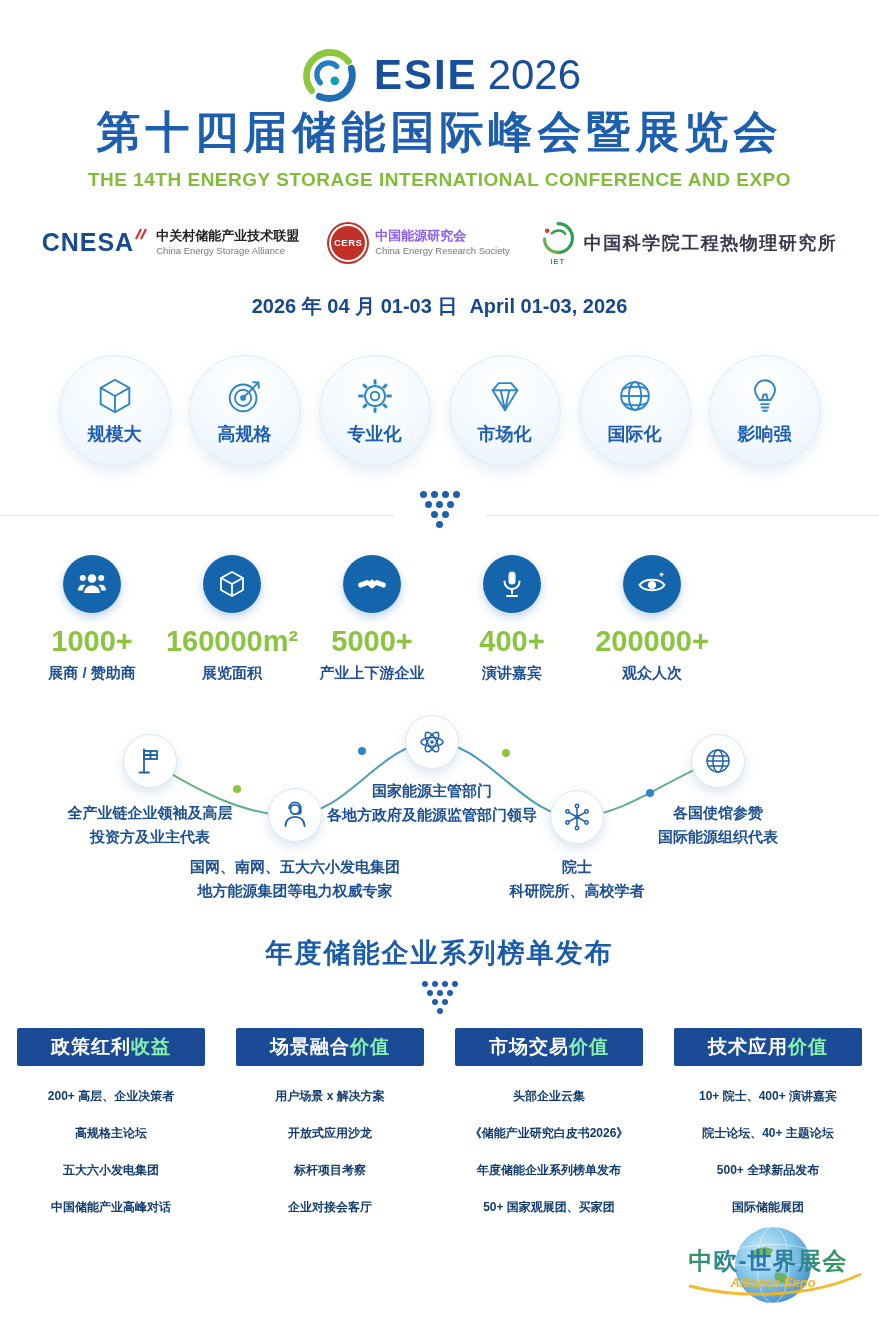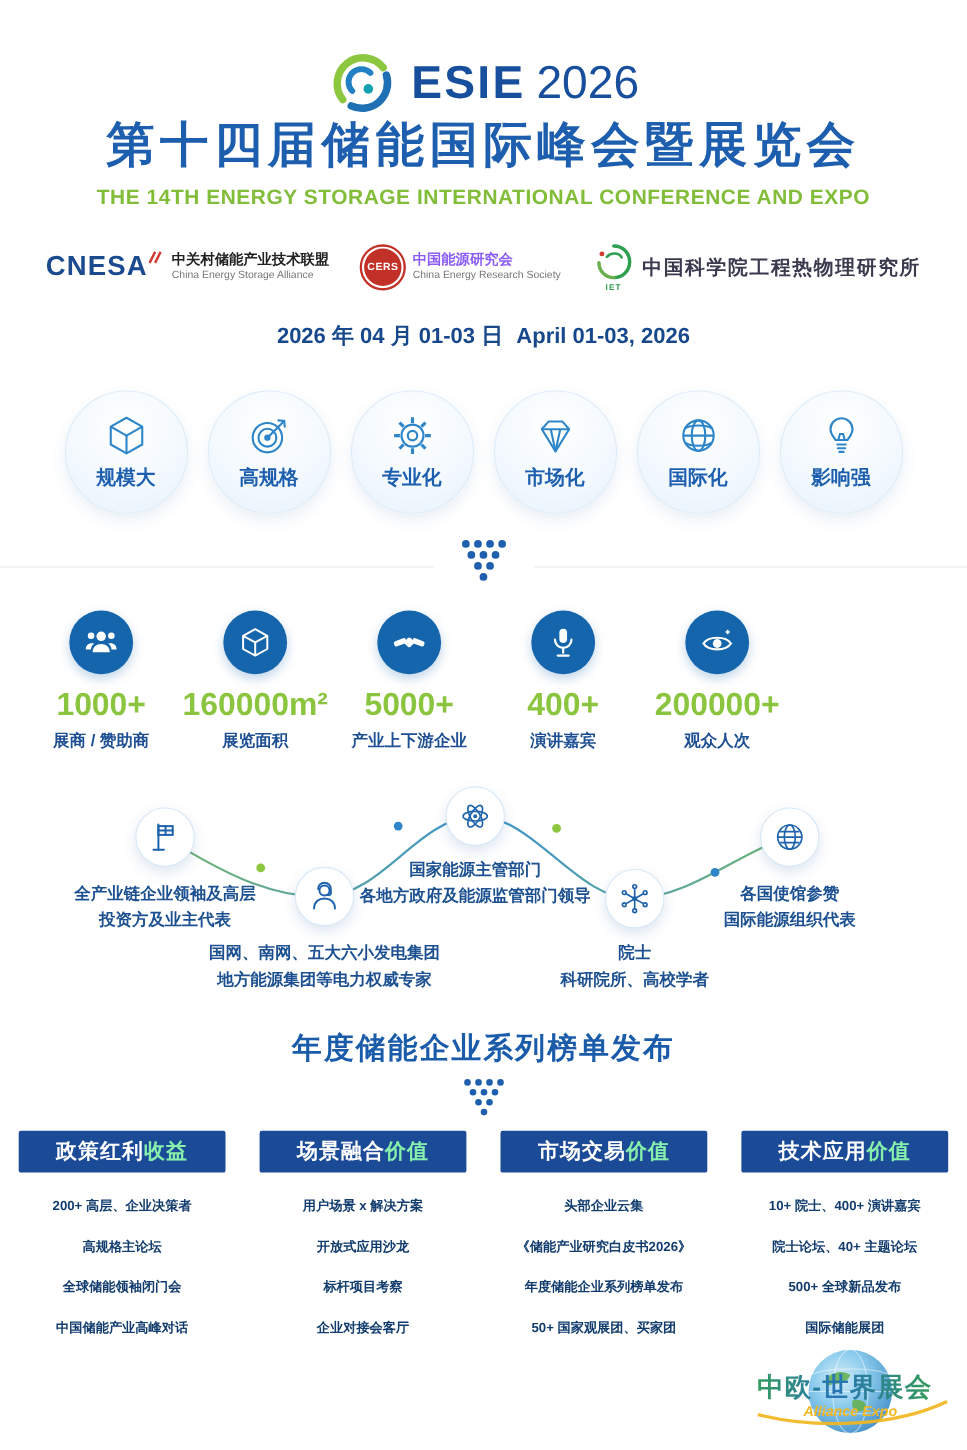--- a/index.html
+++ b/index.html
@@ -409,21 +409,21 @@
 
   <div class="columns">
     <div class="col">
       <div class="col-header">
         <span>政策红利</span>
           <span class="col-accent">收益</span>
       </div>
       <div class="col-items">
         <div class="col-item">200+ 高层、企业决策者</div>
         <div class="col-item">高规格主论坛</div>
-        <div class="col-item">全球储能领袖闭门会</div>
+        <div class="col-item">五大六小发电集团</div>
         <div class="col-item">中国储能产业高峰对话</div>
       </div>
     </div>
     <div class="col">
       <div class="col-header">
         <span>场景融合</span>
           <span class="col-accent">价值</span>
       </div>
       <div class="col-items">
         <div class="col-item">用户场景 x 解决方案</div>

